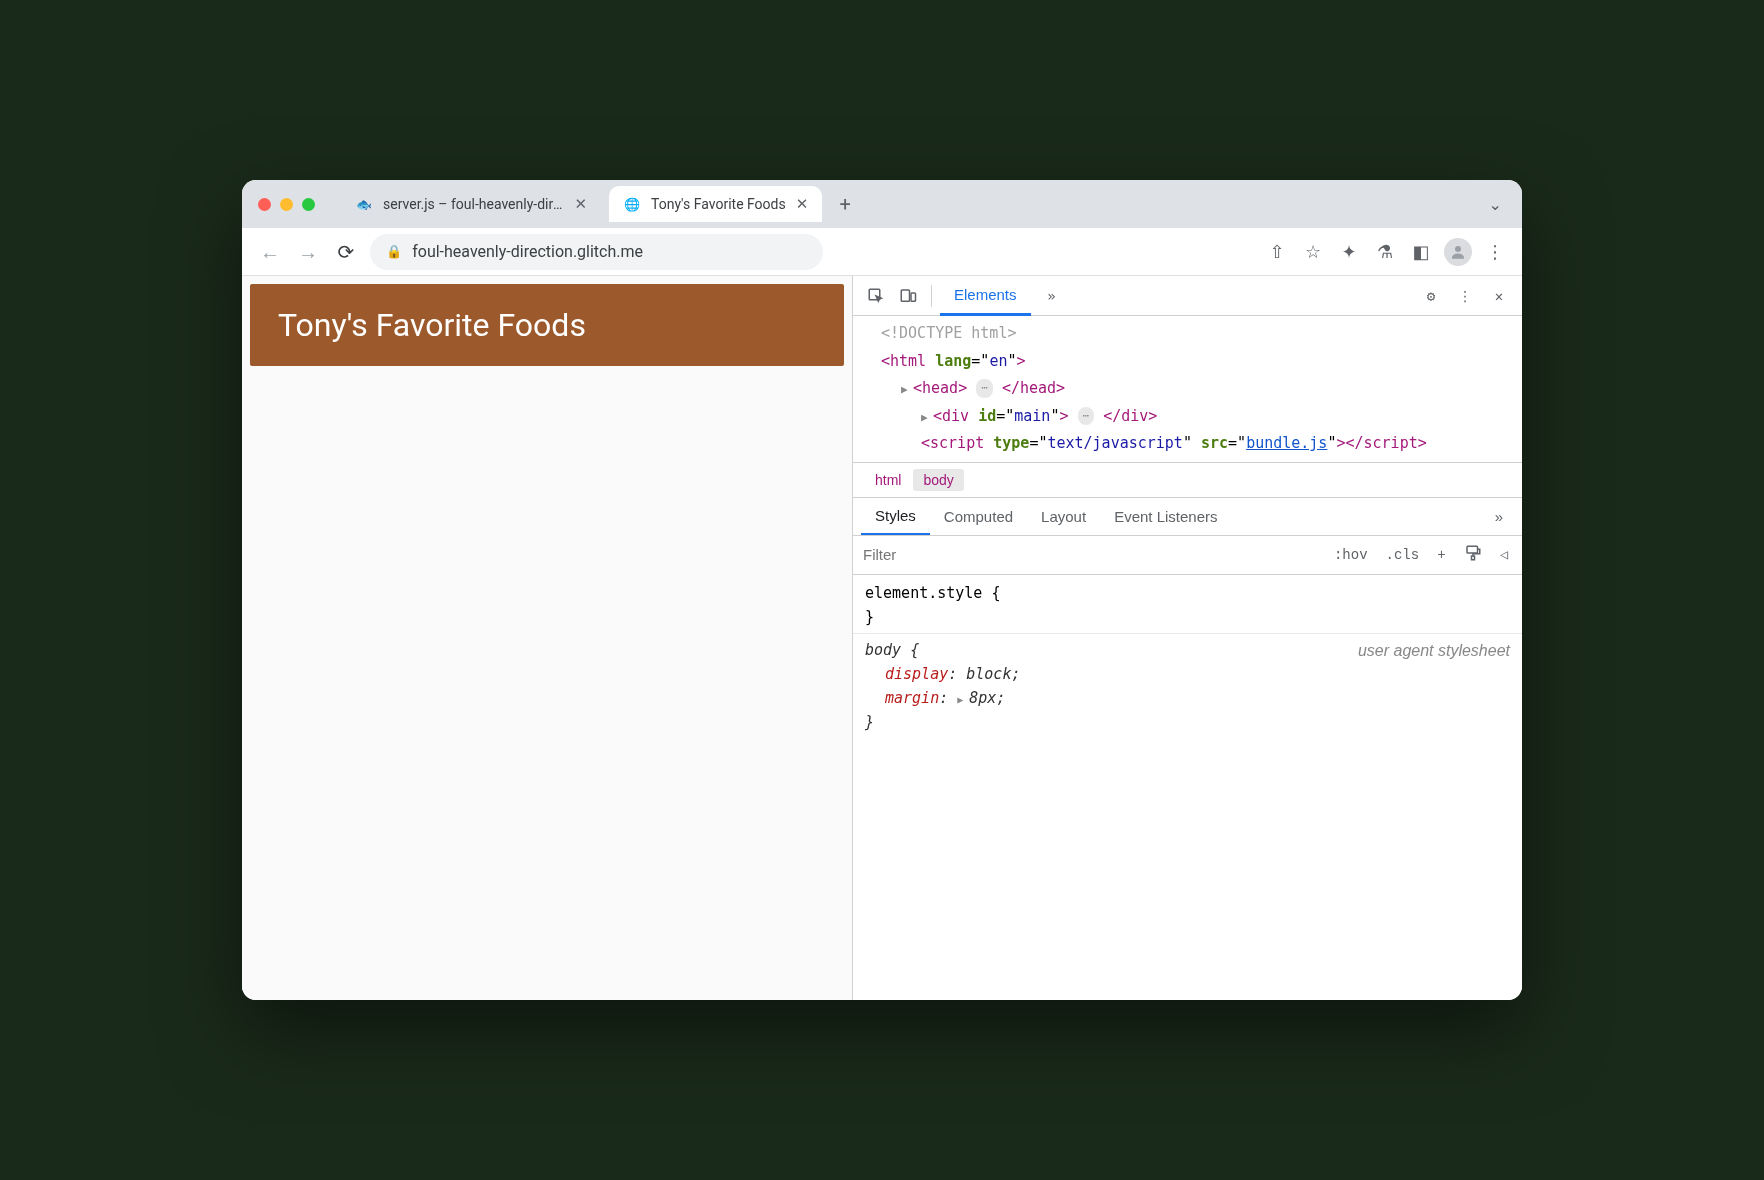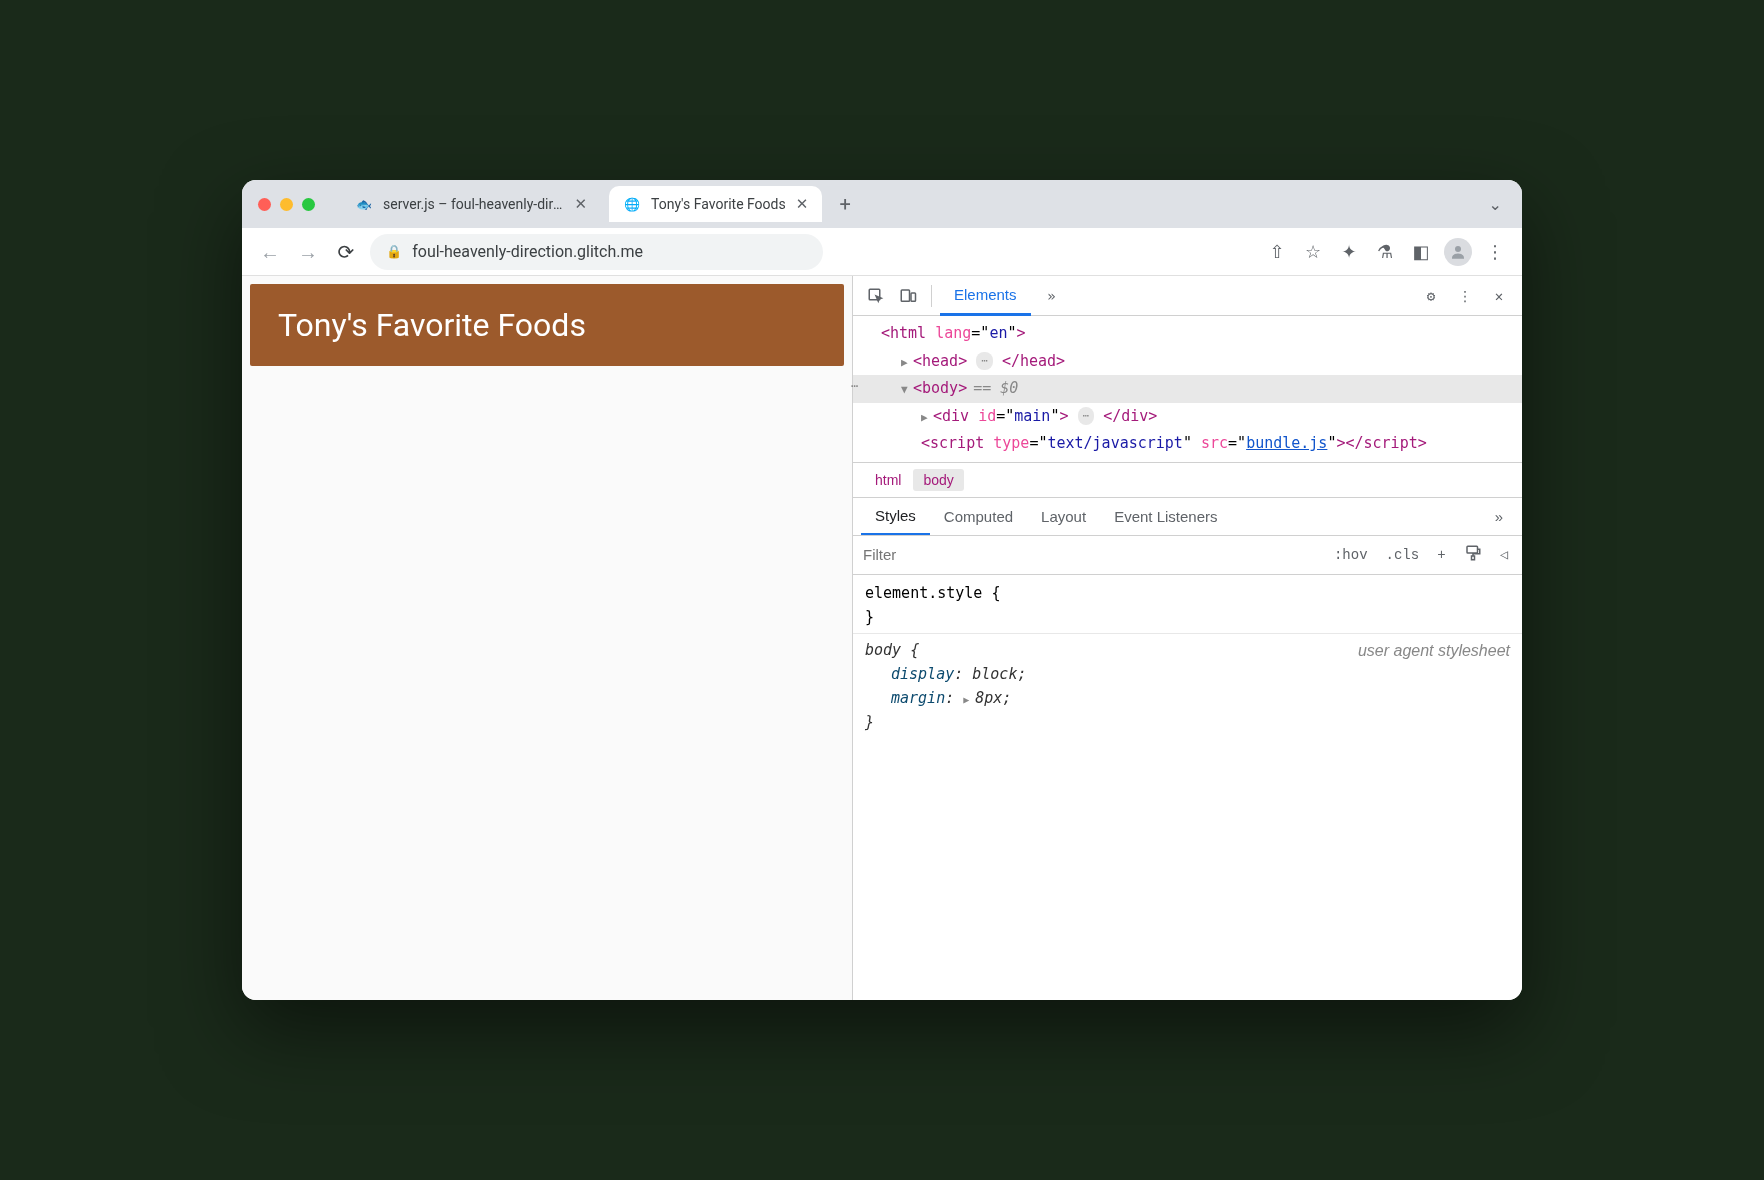--- a/index.html
+++ b/index.html
@@ -52,40 +52,40 @@
     .dt-more { margin-left: 4px; }
     .dt-right { margin-left: auto; display: flex; gap: 4px; }
 
     .dom { padding: 4px 0; font-size: 15px; line-height: 1.7; }
     .dom-line { padding: 1px 10px; white-space: nowrap; }
     .dom-line.sel { background: #e8e8e8; position: relative; }
     .dom-line.sel::before { content: "⋯"; position: absolute; left: -2px; color: #888; font-size: 12px; }
     .ind1 { padding-left: 28px; } .ind2 { padding-left: 48px; } .ind3 { padding-left: 68px; }
     .tri { display: inline-block; width: 12px; color: #888; font-size: 11px; }
     .doctype { color: #a0a0a0; }
-    .tag { color: #a41a7a; } .attr { color: #ec4899; } .val { color: #1a1aa6; }
+    .tag { color: #a41a7a; } .attr { color: #4d7c0f; font-weight: bold; } .val { color: #1a1aa6; }
     .eq { color: #000; } .selmark { color: #888; font-style: italic; margin-left: 6px; } .link { color: #1155cc; text-decoration: underline; }
     .ellips { display: inline-block; background: #e8e8e8; border-radius: 8px; padding: 0 5px; color: #888; font-size: 11px; vertical-align: middle; }
 
     .breadcrumb { border-top: 1px solid #d0d0d0; padding: 6px 12px; font-size: 14px; font-family: -apple-system, sans-serif; display: flex; gap: 2px; }
     .bc { padding: 3px 10px; color: #a41a7a; cursor: pointer; }
     .bc.active { background: #e8e8e8; border-radius: 3px; }
 
     .styles-tabs { border-top: 1px solid #d0d0d0; height: 38px; display: flex; align-items: center; padding: 0 8px; font-family: -apple-system, sans-serif; font-size: 15px; }
     .st-tab { padding: 0 14px; height: 38px; display: flex; align-items: center; color: #5f6368; cursor: pointer; }
     .st-tab.active { color: #202124; border-bottom: 3px solid #1a73e8; margin-bottom: -1px; }
 
     .styles-toolbar { border-top: 1px solid #d0d0d0; border-bottom: 1px solid #d0d0d0; height: 40px; display: flex; align-items: center; padding: 0 10px; gap: 10px; font-family: -apple-system, sans-serif; font-size: 15px; color: #5f6368; }
     .filter { flex: 1; border: none; outline: none; font-size: 15px; background: transparent; }
     .tb-item { cursor: pointer; padding: 0 4px; font-family: Liberation Mono, monospace; font-size: 14px; }
 
     .styles-body { padding: 6px 12px; font-size: 15px; line-height: 1.6; color: #333; }
     .rule-src { float: right; color: #888; font-style: italic; font-family: -apple-system, sans-serif; font-size: 16px; }
     .sel-gray { color: #000000; }
-    .prop { color: #0c4a6e; font-style: italic; margin-left: 26px; }
+    .prop { color: #b91c1c; font-style: italic; margin-left: 20px; }
     .pval { color: #333; font-style: italic; }
     .sel-it { font-style: italic; }
     .tri2 { color: #888; font-size: 10px; }
     .rule-sep { border-top: 1px solid #e8e8e8; margin: 4px -12px; }
   </style>
 </head>
 <body>
 
 <div class="window">
 
@@ -157,23 +157,23 @@
         <div class="dt-tab active">Elements</div>
         <div class="dt-icon dt-more">»</div>
         <div class="dt-right">
           <div class="dt-icon">⚙</div>
           <div class="dt-icon">⋮</div>
           <div class="dt-icon">✕</div>
         </div>
       </div>
 
       <div class="dom">
+        <div class="dom-line ind1"><span class="doctype">&lt;!DOCTYPE html&gt;</span></div>
         <div class="dom-line ind1"><span class="tag">&lt;<span>html</span></span> <span class="attr">lang</span><span class="eq">=</span>"<span class="val">en</span>"<span class="tag">&gt;</span></div>
         <div class="dom-line ind2"><span class="tri">▶</span><span class="tag">&lt;<span>head</span>&gt;</span> <span class="ellips">⋯</span> <span class="tag">&lt;/<span>head</span>&gt;</span></div>
-        <div class="dom-line ind2 sel"><span class="tri">▼</span><span class="tag">&lt;<span>body</span>&gt;</span><span class="selmark">== $0</span></div>
         <div class="dom-line ind3"><span class="tri">▶</span><span class="tag">&lt;<span>div</span></span> <span class="attr">id</span><span class="eq">=</span>"<span class="val">main</span>"<span class="tag">&gt;</span> <span class="ellips">⋯</span> <span class="tag">&lt;/<span>div</span>&gt;</span></div>
         <div class="dom-line ind3"><span class="tag">&lt;<span>script</span></span> <span class="attr">type</span><span class="eq">=</span>"<span class="val">text/javascript</span>" <span class="attr">src</span><span class="eq">=</span>"<span class="link">bundle.js</span>"<span class="tag">&gt;&lt;/<span>script</span>&gt;</span></div>
       </div>
 
       <div class="breadcrumb">
         <span class="bc">html</span>
         <span class="bc active">body</span>
       </div>
 
       <div class="styles-tabs">

